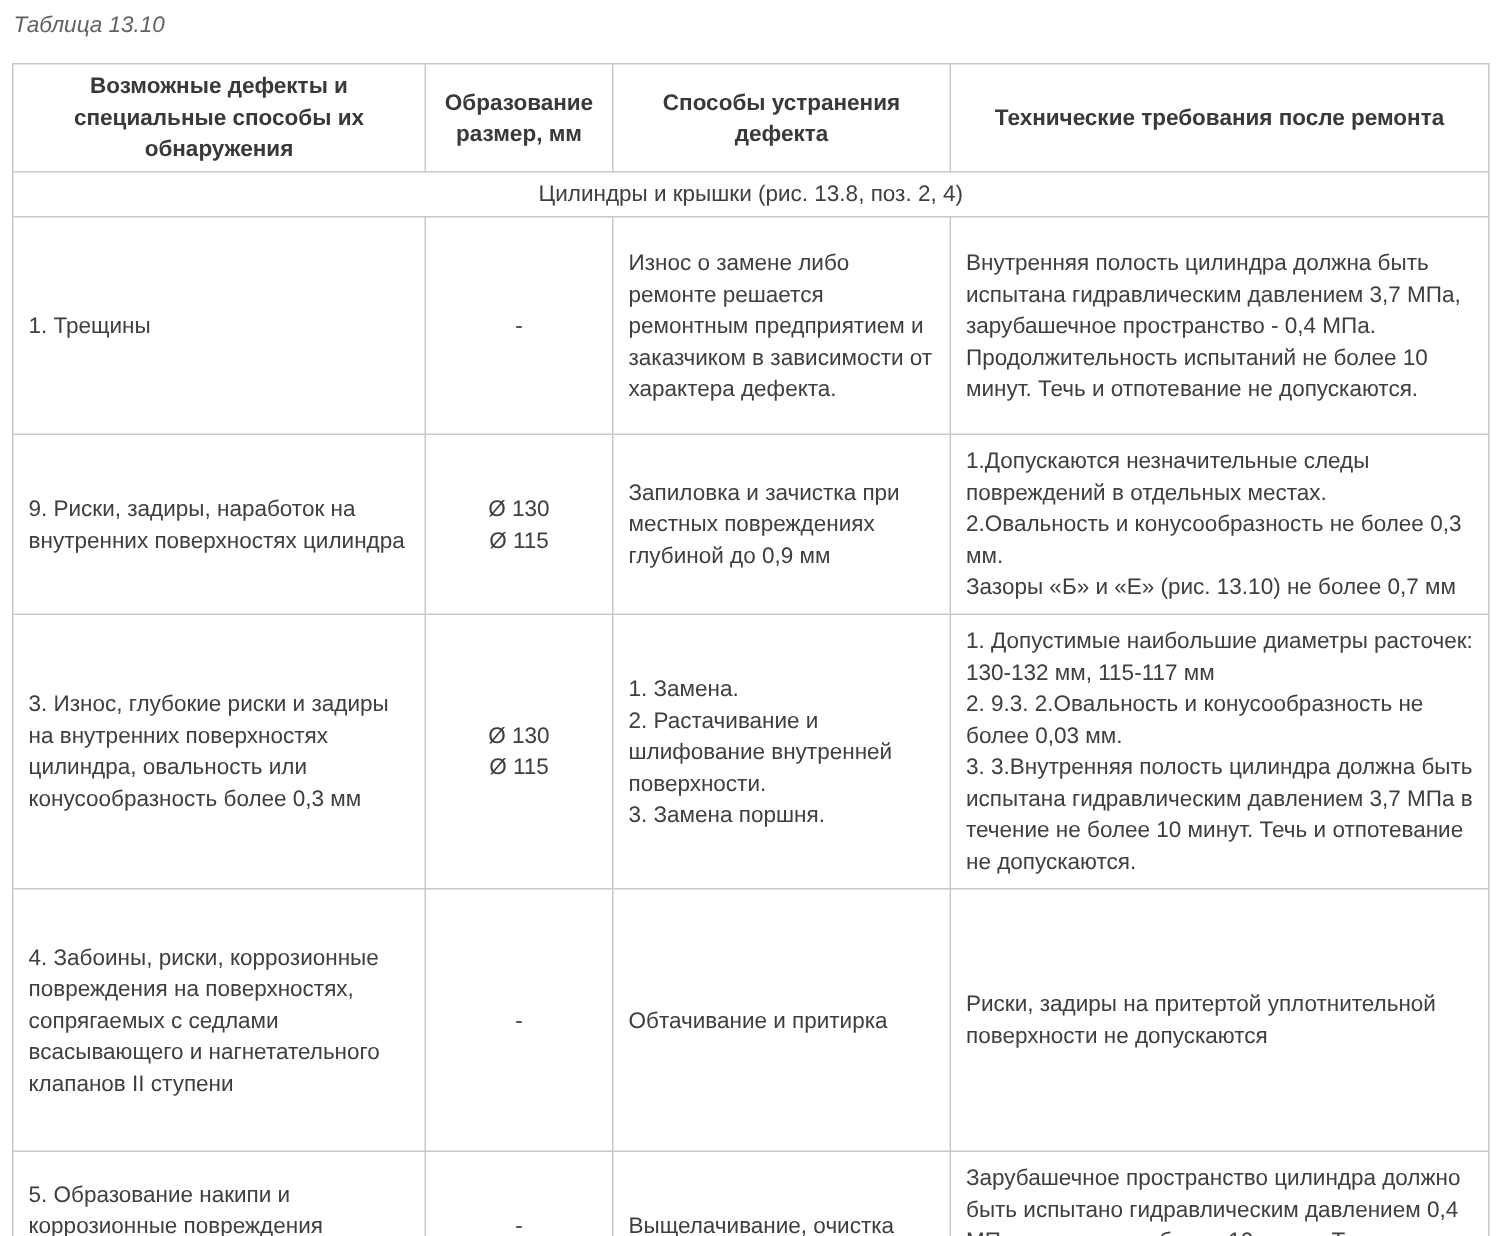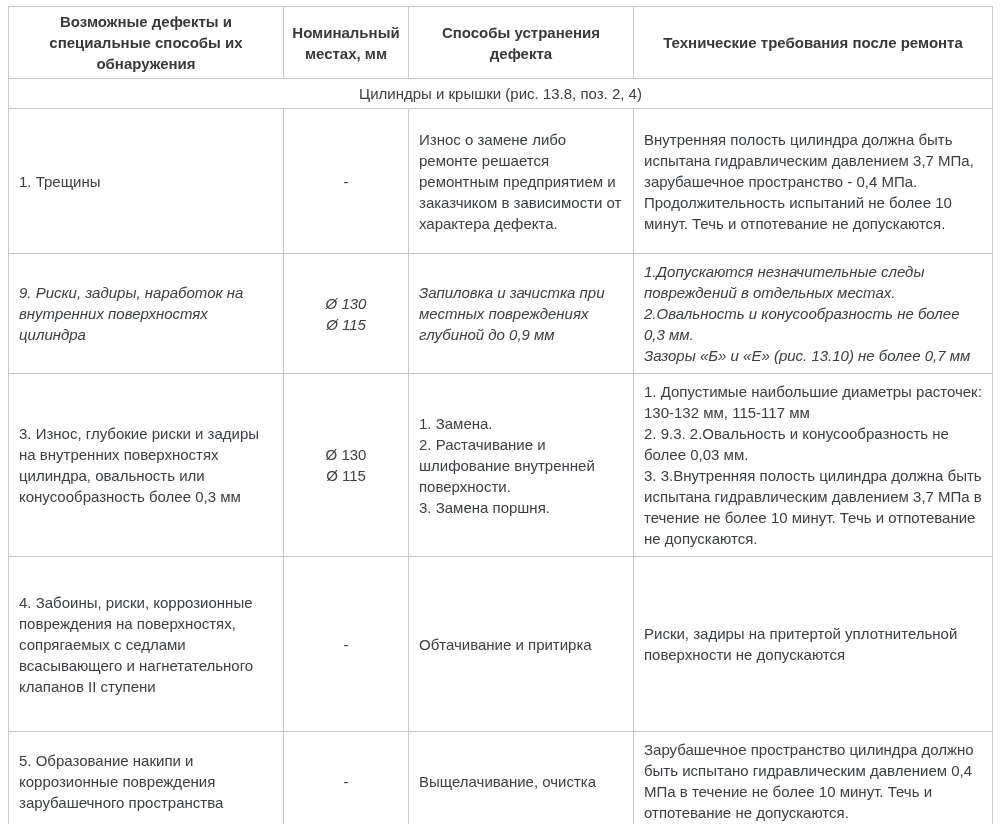--- a/index.html
+++ b/index.html
@@ -44,43 +44,44 @@
     padding: 7px 10px;
     text-align: left;
   }
   td.section-cell {
     text-align: center;
     height: 30px;
     padding: 3px 3px;
   }
   td.size-cell { text-align: center; }
   tr.row-1 td { height: 145px; }
-  tr.row-2 td { height: 113px; font-style: italic; }
+  tr.row-2 td { height: 113px; }
   tr.row-3 td { height: 182px; }
   tr.row-4 td { height: 175px; }
   tr.row-5 td { height: 93px; }
 </style>
 </head>
 <body>
 
 <div class="page">
 
+  <div class="table-title">Таблица 13.10</div>
 
   <table class="doc-table">
     <colgroup>
       <col style="width:275px">
       <col style="width:125px">
       <col style="width:225px">
       <col style="width:359px">
     </colgroup>
 
     <tbody>
         <tr>
       <th>Возможные дефекты и специальные способы их обнаружения</th>
-      <th>Номинальный местах, мм</th>
+      <th>Образование размер, мм</th>
       <th>Способы устранения дефекта</th>
       <th>Технические требования после ремонта</th>
     </tr>
 
     <tr>
       <td class="section-cell" colspan="4">Цилиндры и крышки (рис. 13.8, поз. 2, 4)</td>
     </tr>
 
     <tr class="row-1">
       <td>1. Трещины</td>

